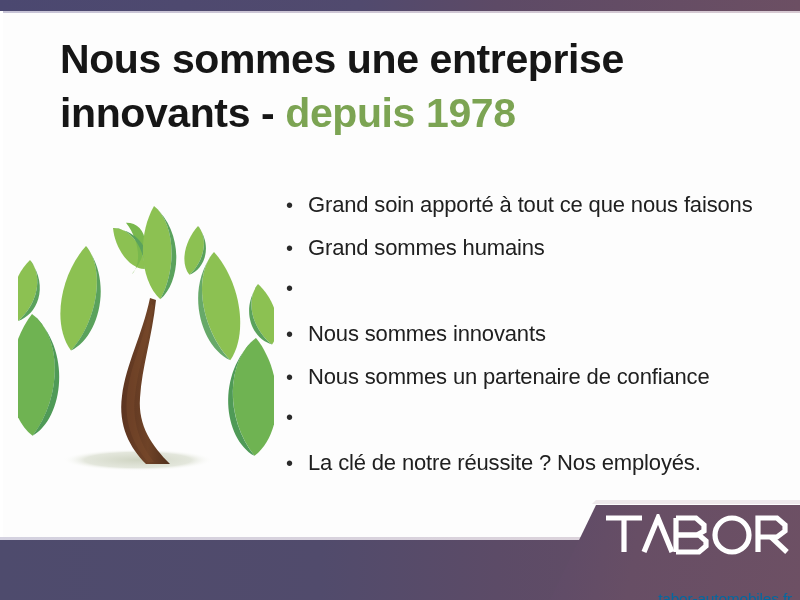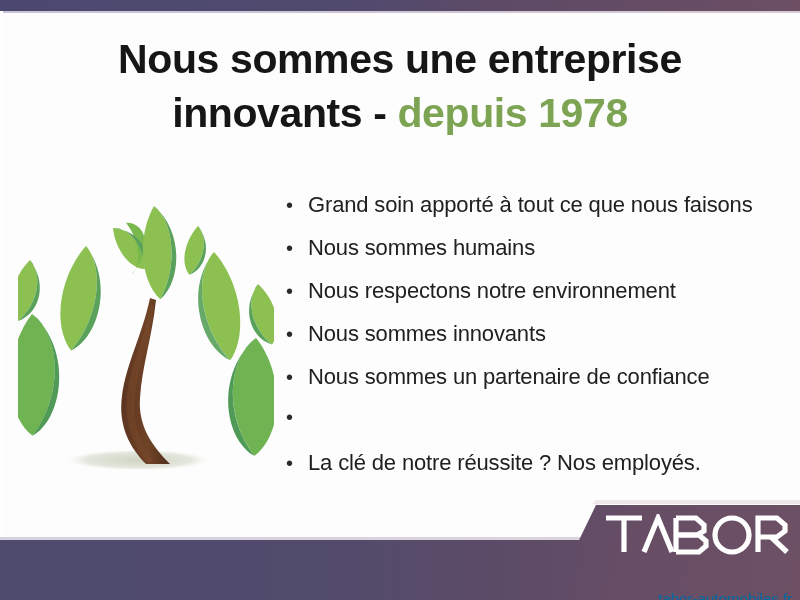--- a/index.html
+++ b/index.html
@@ -42,21 +42,20 @@
     height: 529px;
     background: #ffffff;
   }
 
   
   .headline {
     position: absolute;
     left: 60px;
     top: 32px;
     width: 680px;
-    text-align: center;
     font-size: 41px;
     line-height: 1.32;
     font-weight: bold;
     color: #161616;
     letter-spacing: -0.4px;
   }
   .headline .accent { color: #7ca453; margin-top: 35px; }
   .headline .line2-gap { letter-spacing: 2px; }
 
   
@@ -234,25 +233,24 @@
     </svg>
   </div>
 
   <div class="bullets">
     <div class="bullet-row">
       <span class="bullet-dot">•</span>
       <span class="bullet-text">Grand soin apporté à tout ce que nous faisons</span>
     </div>
     <div class="bullet-row">
       <span class="bullet-dot">•</span>
-      <span class="bullet-text">Nous sommes humains</span>
-    </div>
-    <div class="bullet-row">
-      <span class="bullet-dot">•</span>
-      <span class="bullet-text">Nous respectons notre environnement</span>
+      <span class="bullet-text">Grand sommes humains</span>
+    </div>
+    <div class="bullet-row">
+      <span class="bullet-dot">•</span>
     </div>
     <div class="bullet-row">
       <span class="bullet-dot">•</span>
       <span class="bullet-text">Nous sommes innovants</span>
     </div>
     <div class="bullet-row">
       <span class="bullet-dot">•</span>
       <span class="bullet-text">Nous sommes un partenaire de confiance</span>
     </div>
     <div class="bullet-row">

